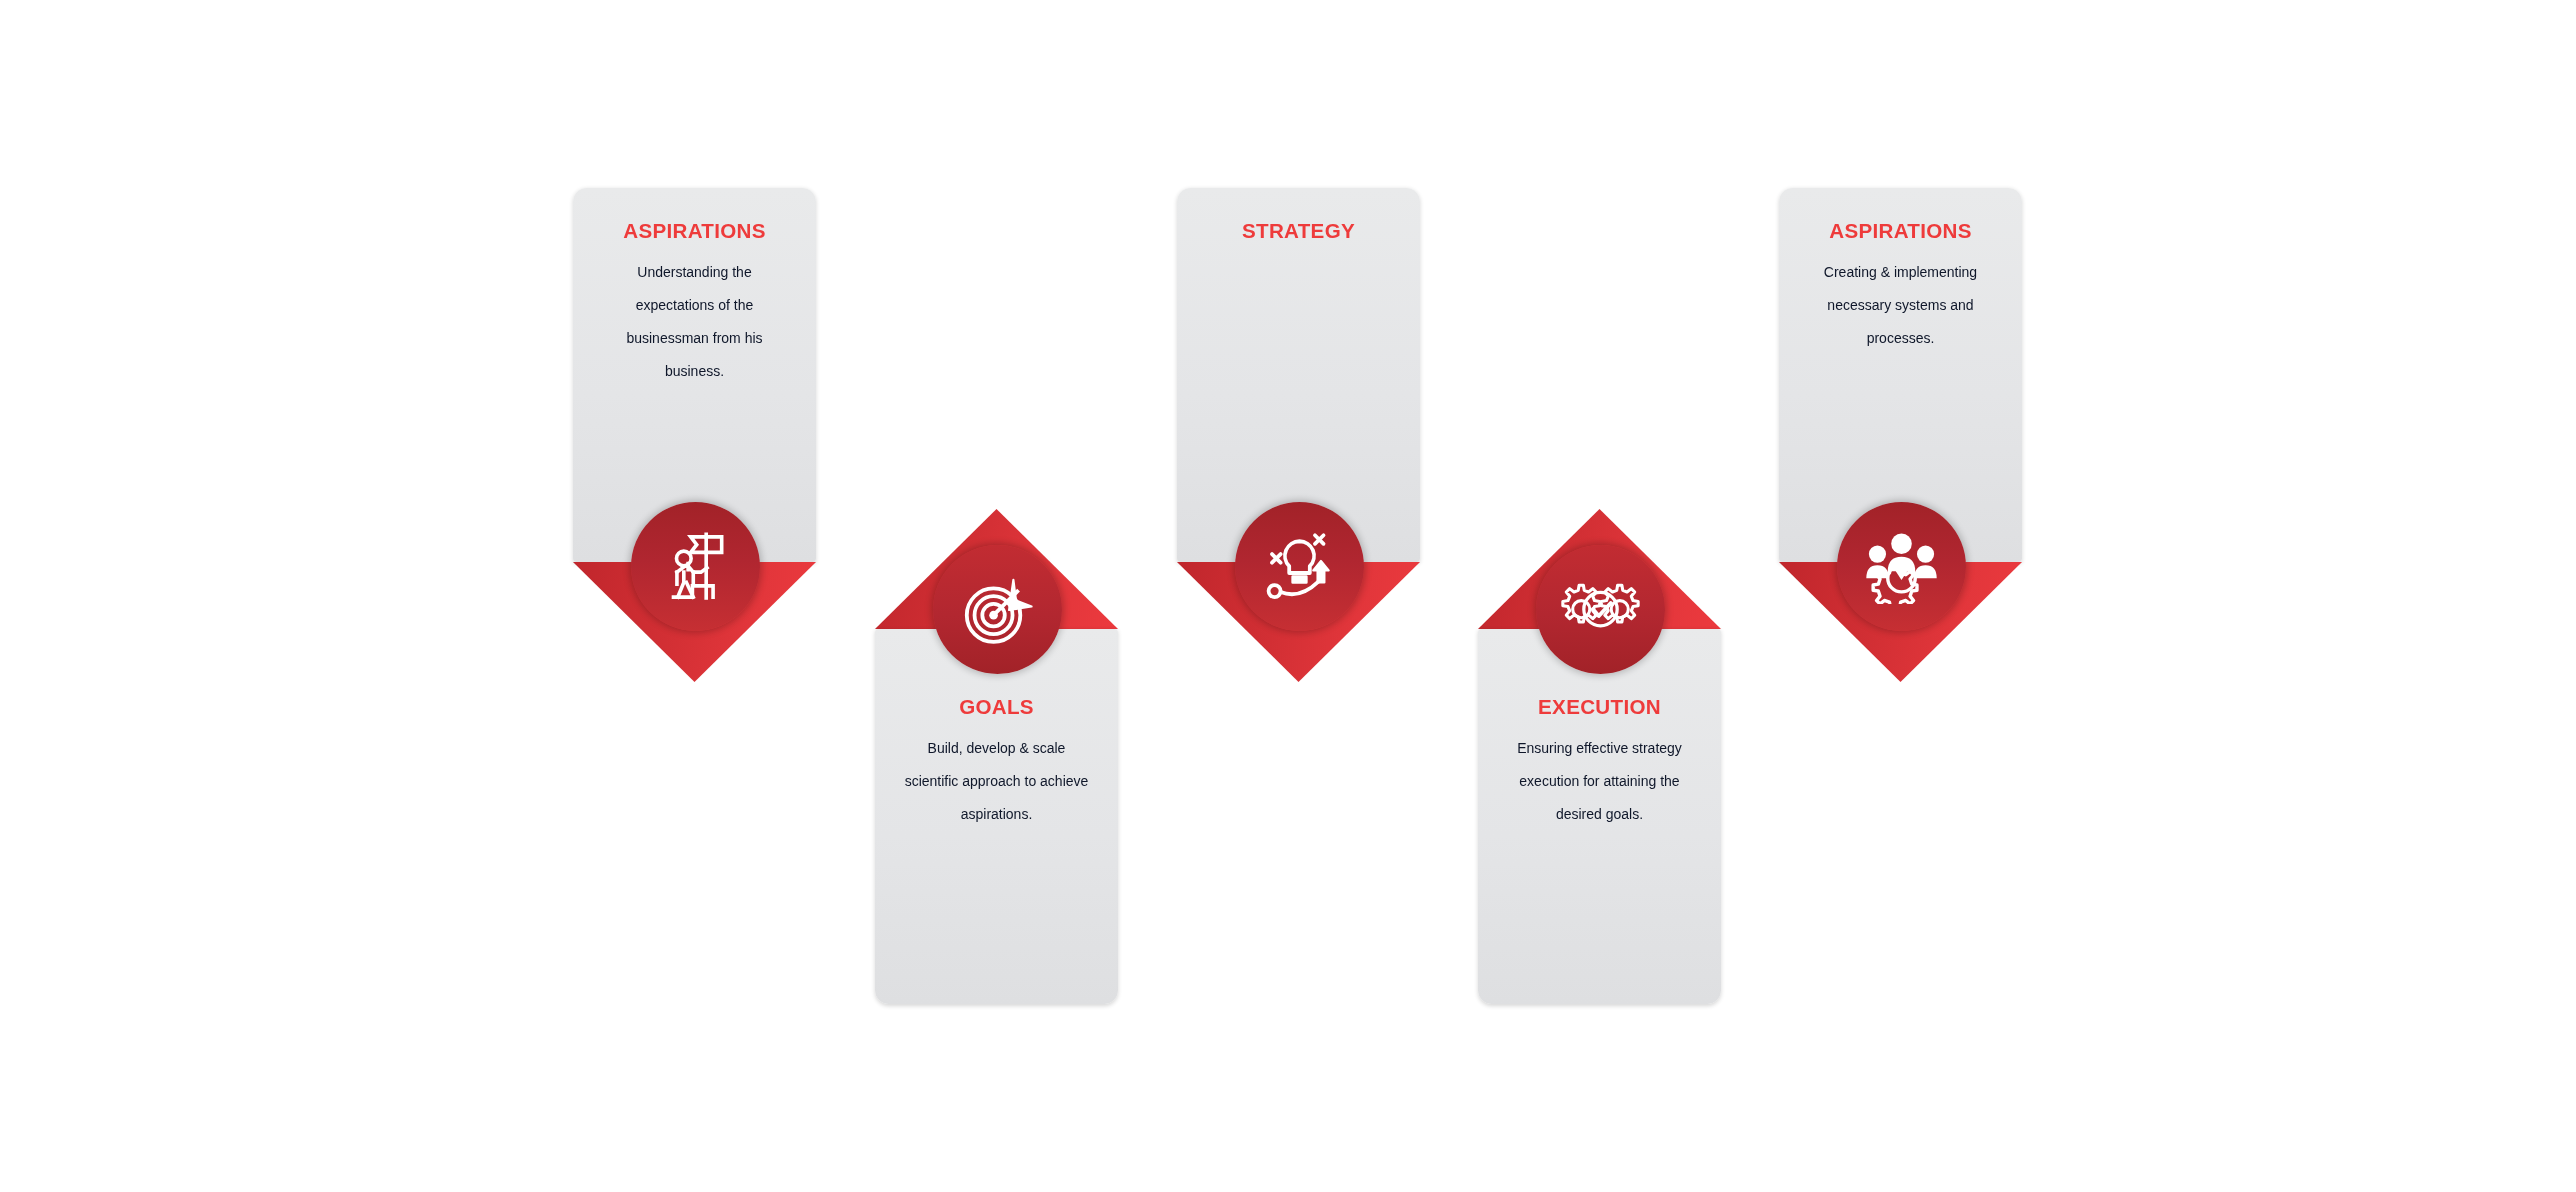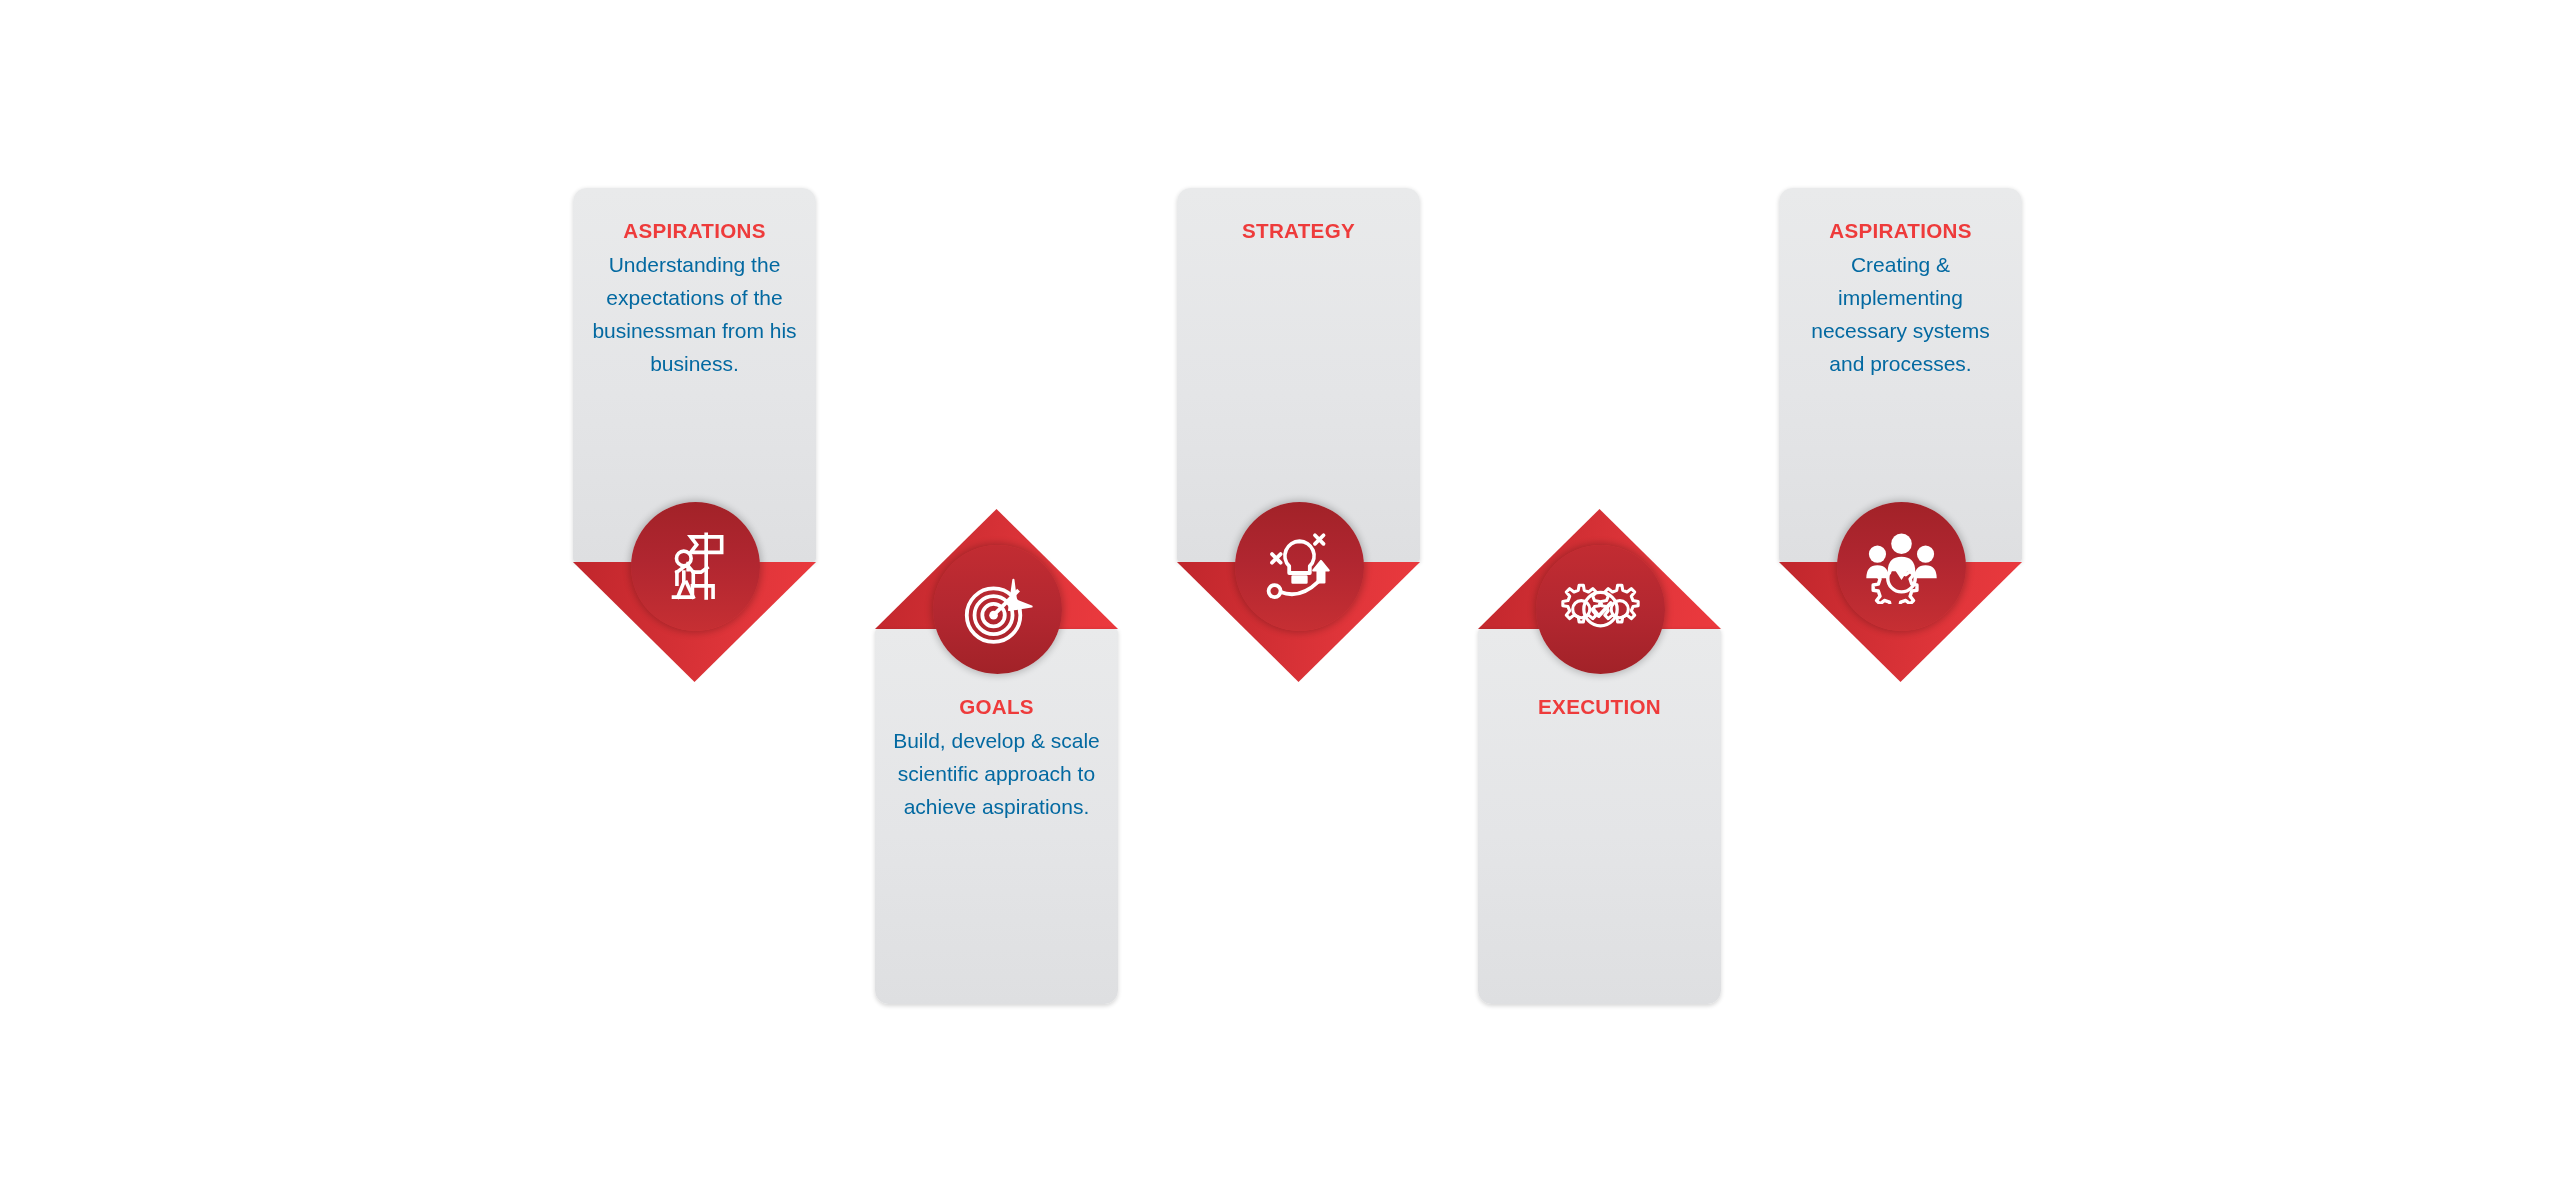--- a/index.html
+++ b/index.html
@@ -49,21 +49,21 @@
   }
   .medallion svg{display:block;}
 
   
   .txt{position:absolute;left:0;width:243px;text-align:center;box-sizing:border-box;padding:0 12px;}
   .title{
     color:#EE3B3B;font-size:20.6px;font-weight:bold;letter-spacing:0.3px;
     line-height:26px;margin:0 0 3.4px 0;
   }
   .desc{
-    color:#0369a1;font-size:21px;line-height:33px;margin:4px;font-weight:400;
+    color:#0f172a;font-size:14px;line-height:33px;margin:12px;font-weight:400;
   }
 </style>
 </head>
 <body>
 
 <div id="stage">
 
   <div class="card down" style="left:564px;top:188px;">
     <div class="body-box" style="top:0;height:374px;"></div>
     <div class="arrow" style="top:374px;">
@@ -158,20 +158,21 @@
           <path d="M72 7 l5 0 1 6 5 2 5 -4 4 4 -4 5 2 5 6 1 0 5 -6 1 -2 5 4 5 -4 4 -5 -4 -5 2 -1 6 -5 0 -1 -6 -5 -2 -5 4 -4 -4 4 -5 -2 -5 -6 -1 0 -5 6 -1 2 -5 -4 -5 4 -4 5 4 5 -2 z"></path>
           <circle cx="74.5" cy="35" r="10"></circle>
 
           <circle cx="52" cy="35" r="19.5" stroke-width="3.8"></circle>
           <path d="M43 35 l7 8 l14 -15" stroke-width="4.6" stroke-linecap="round"></path>
         </svg>
       </span>
     </div>
     <div class="txt" style="top:185px;">
       <p class="title">EXECUTION</p>
+      <p class="desc">Ensuring effective strategy execution for attaining the desired goals.</p>
     </div>
   </div>
 
   <div class="card down" style="left:1770px;top:188px;">
     <div class="body-box" style="top:0;height:374px;"></div>
     <div class="arrow" style="top:374px;">
       <div class="tri"></div>
     </div>
     <div class="med-shadow" style="top:314px;"></div>
     <div class="medallion" style="top:314px;">

